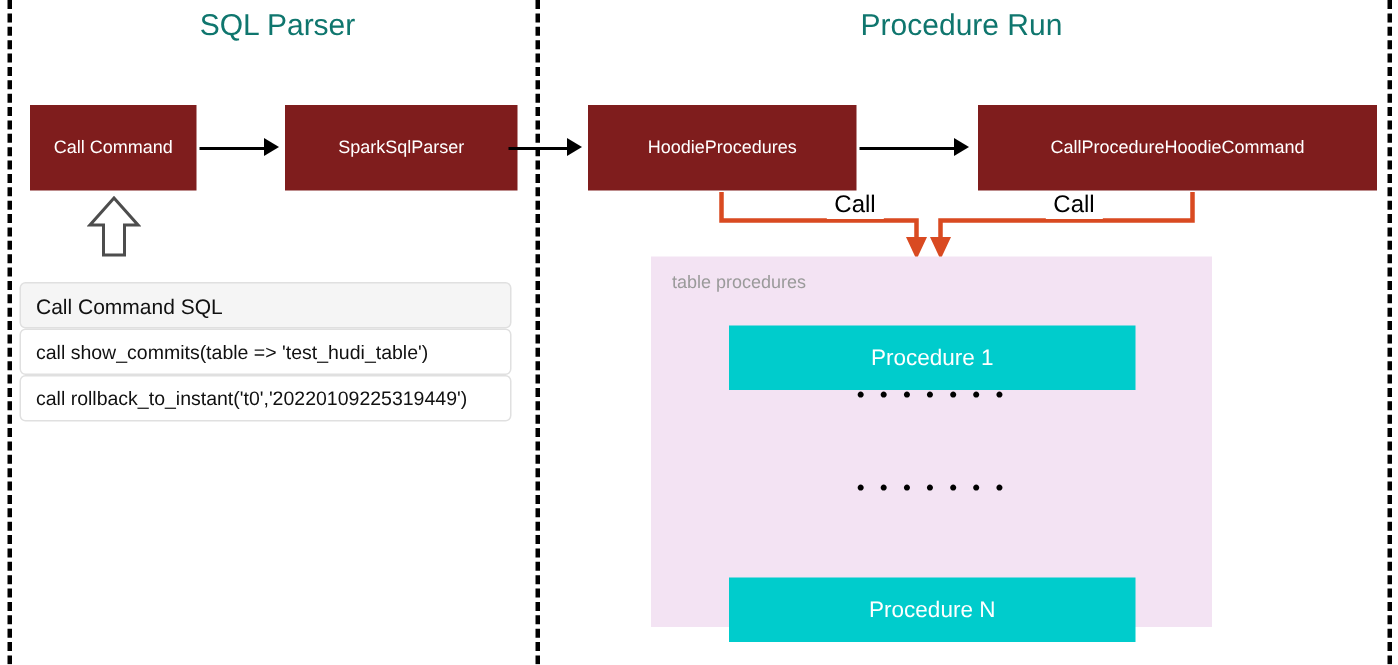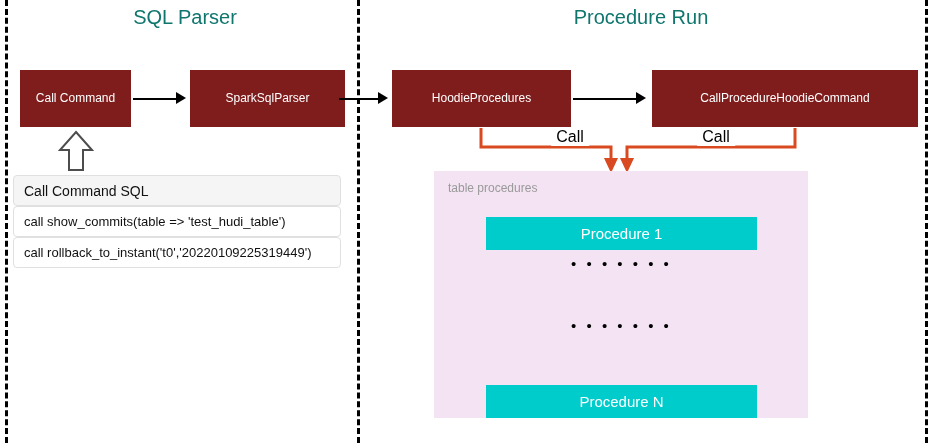--- a/index.html
+++ b/index.html
@@ -105,20 +105,21 @@
     background: #ffffff;
     height: 31px;
     display: flex;
     align-items: center;
     white-space: nowrap;
     overflow: hidden;
   }
   .sql-row.header {
     background: #f5f5f5;
     font-size: 14px;
+    margin-top: 13px;
   }
 
   
   #orange-layer {
     position: absolute;
     left: 0; top: 0;
     width: 932px; height: 443px;
     pointer-events: none;
   }
   .orange-label {
@@ -148,21 +149,21 @@
     left: 14px;
     top: 10px;
     font-size: 12px;
     color: #9a9a9a;
     white-space: nowrap;
   }
   .proc-box {
     position: absolute;
     left: 52px;
     width: 271px;
-    height: 33px;
+    height: 43px;
     background: #00CCCC;
     color: #ffffff;
     font-size: 15px;
     display: flex;
     align-items: center;
     justify-content: center;
     box-sizing: border-box;
   }
   .proc-dots {
     position: absolute;

